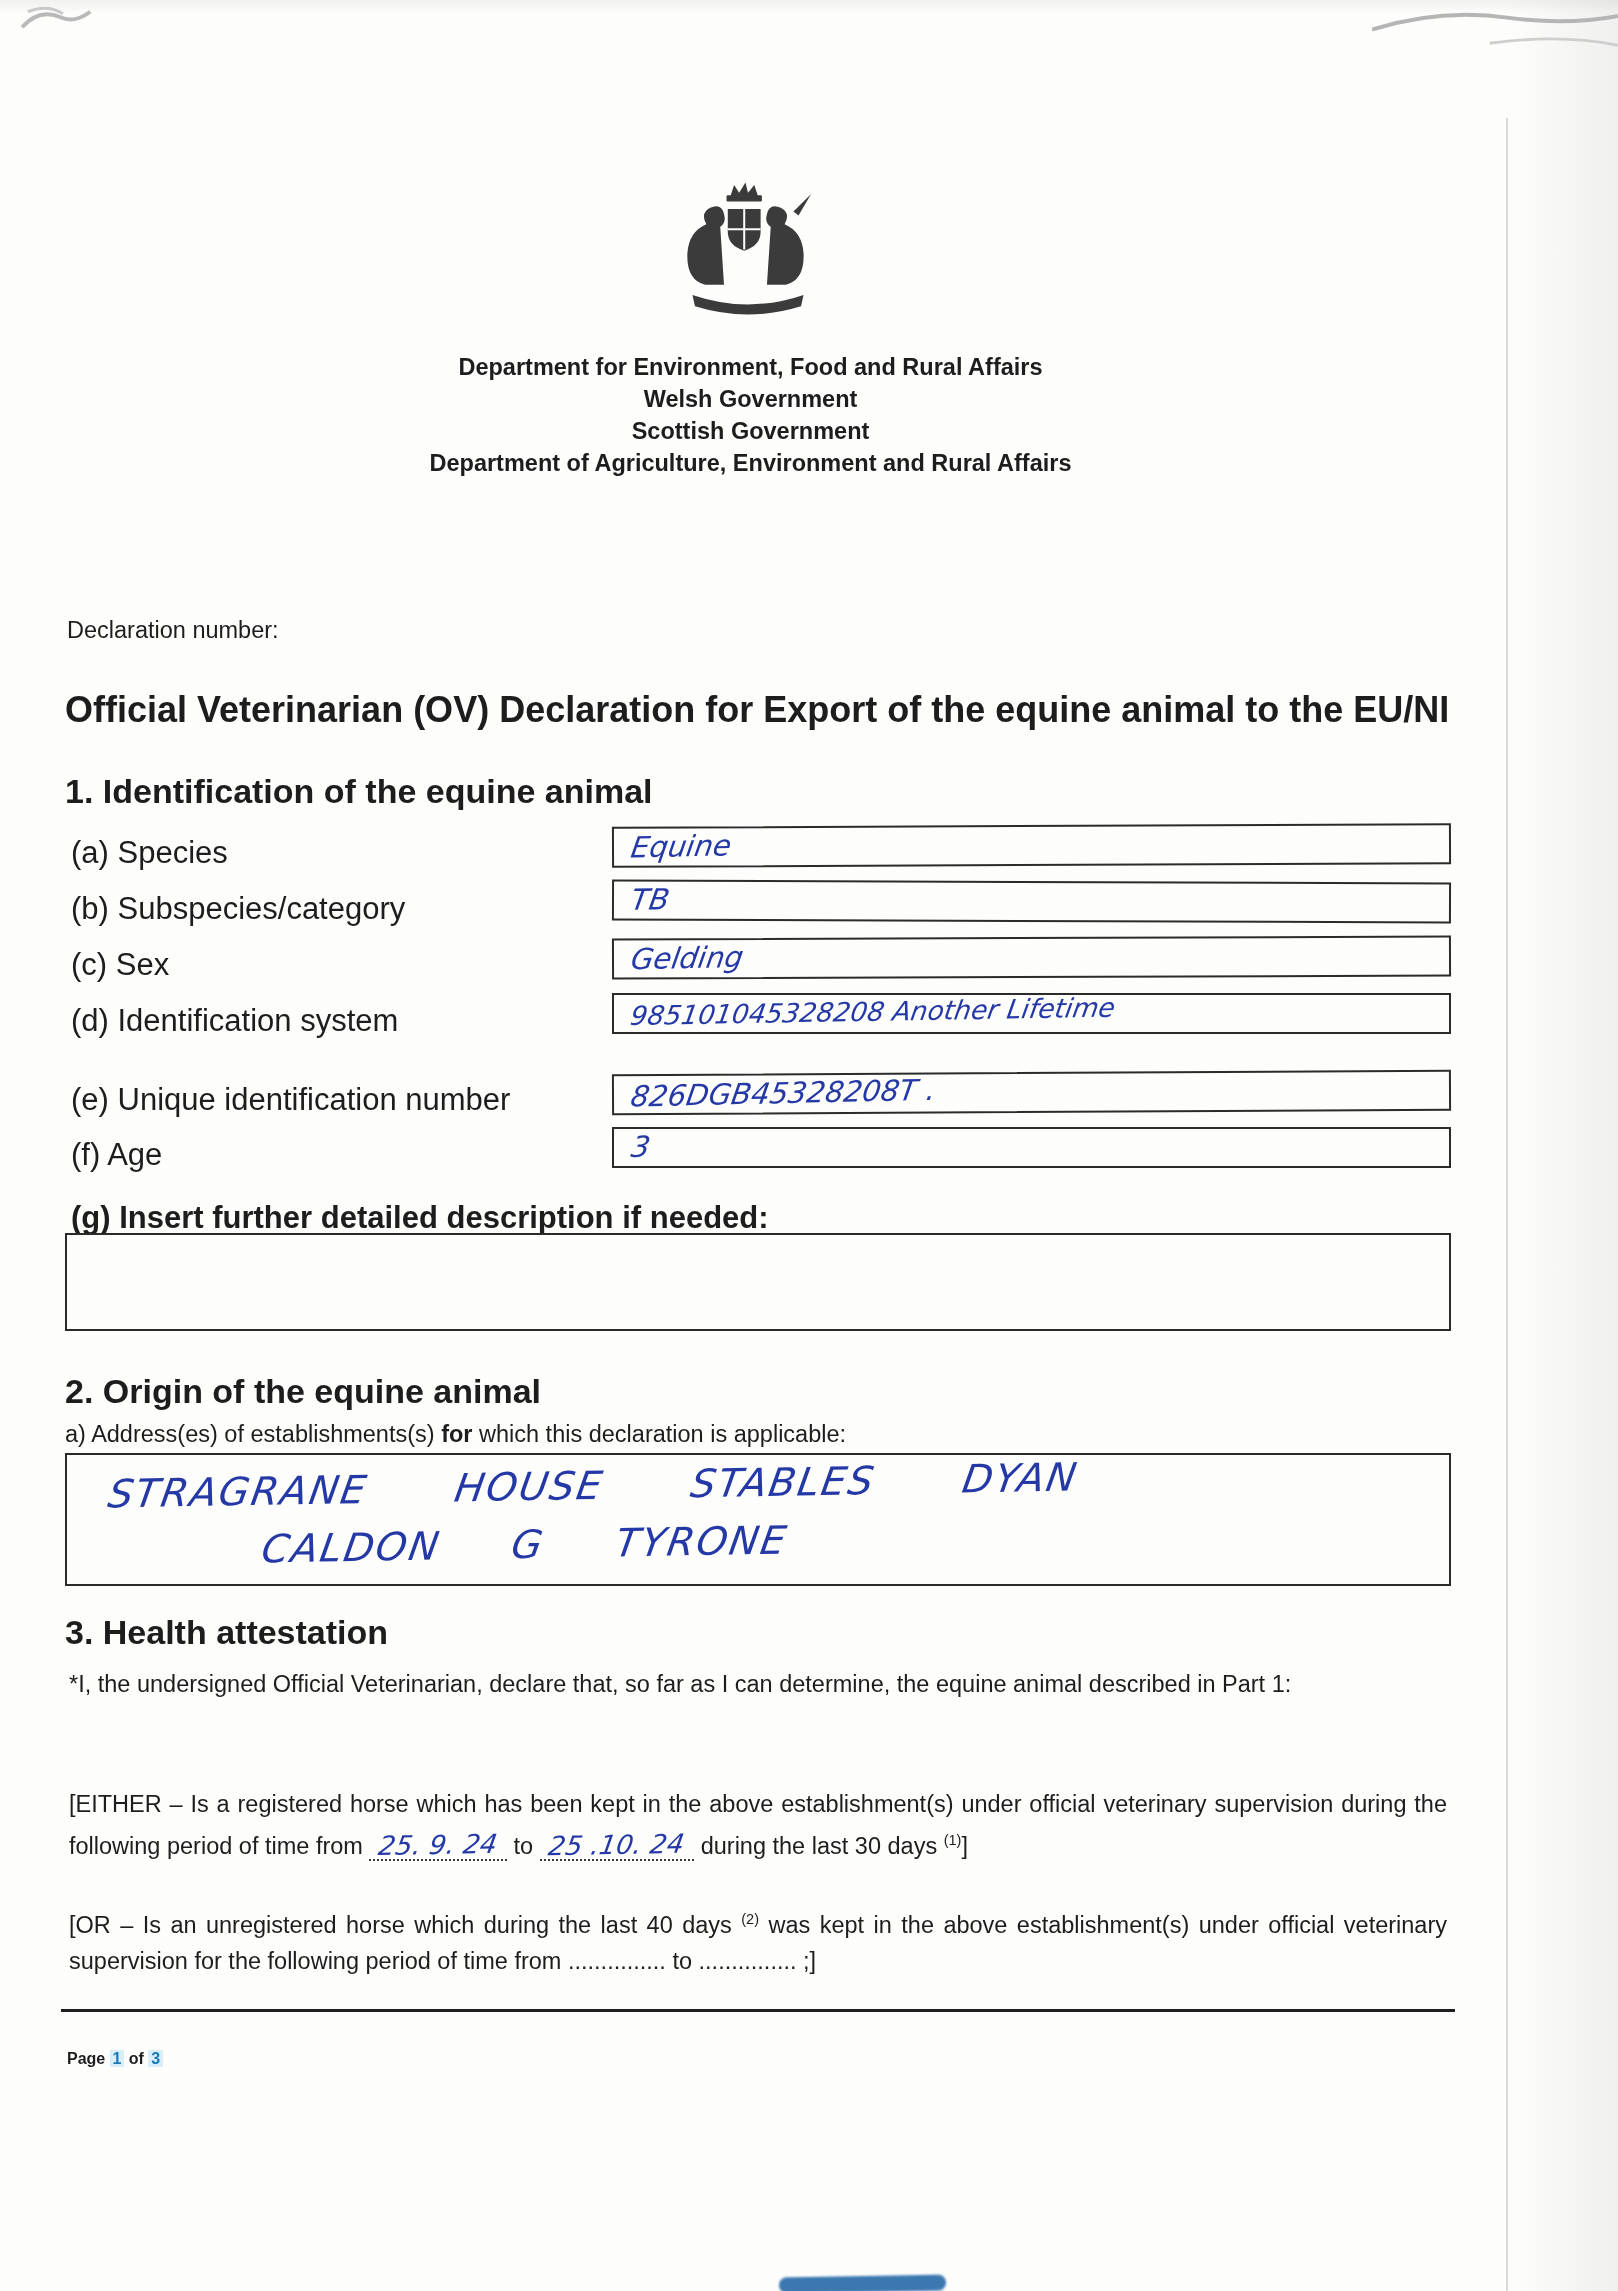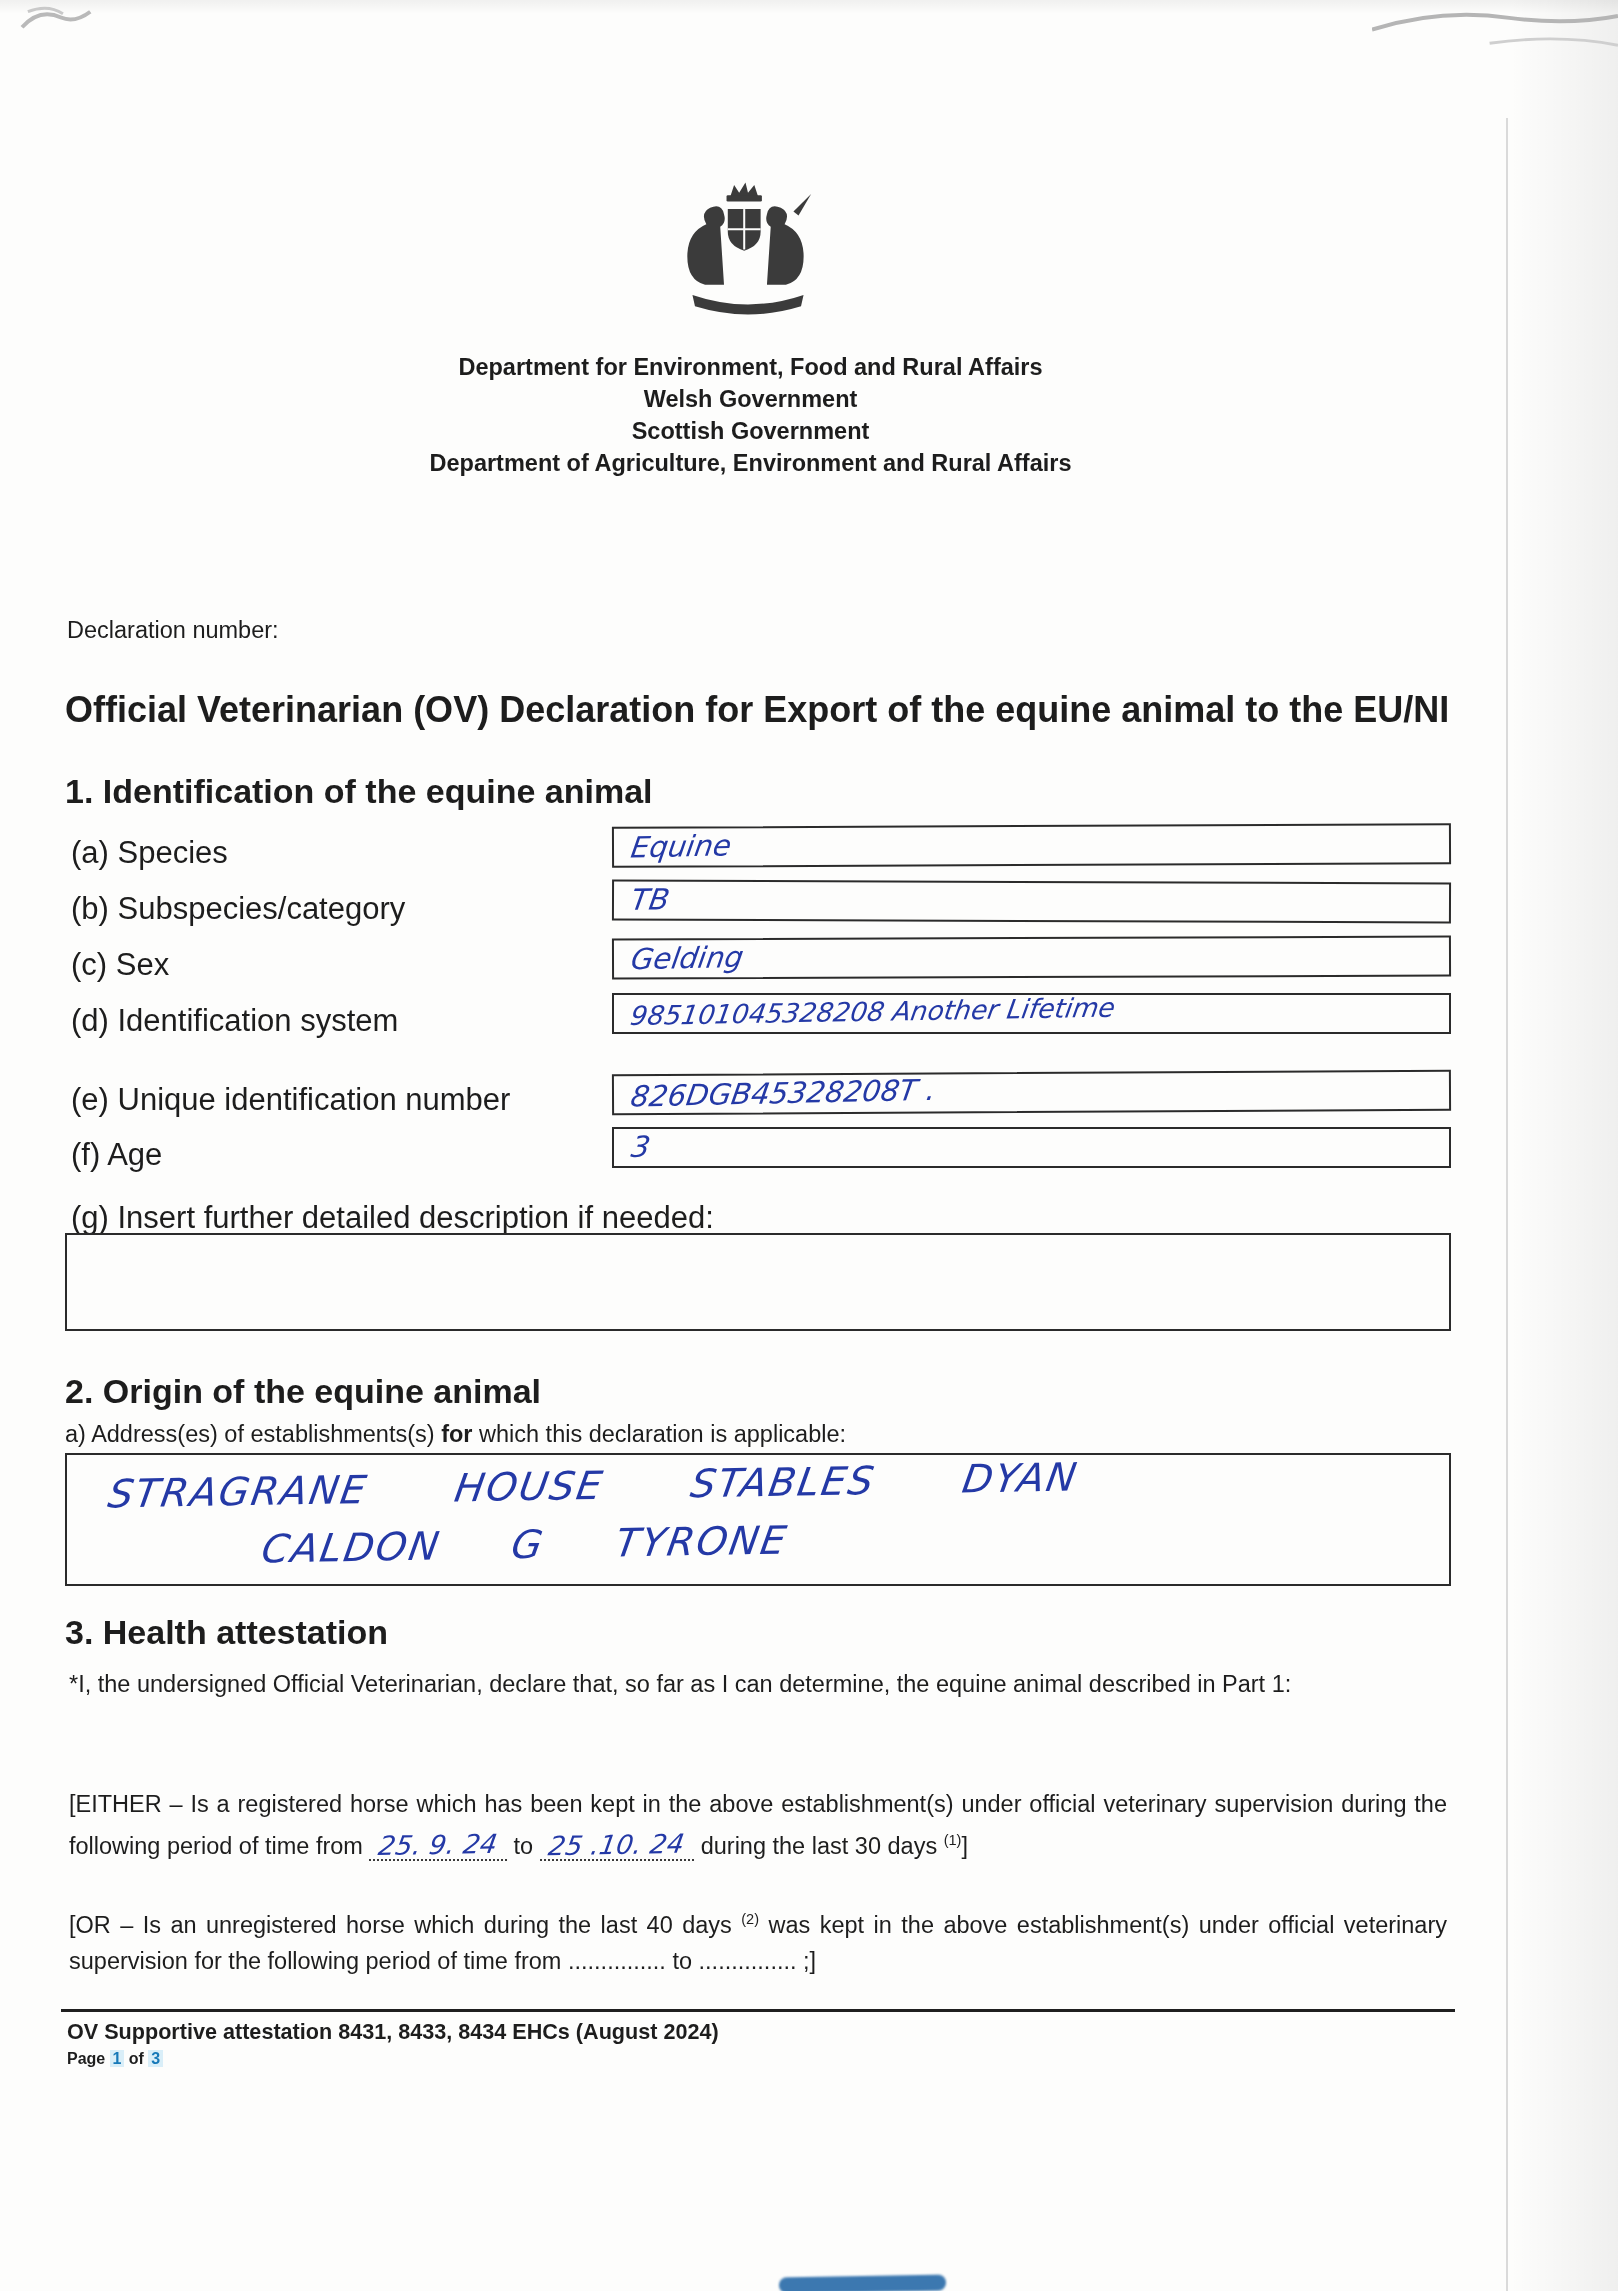--- a/index.html
+++ b/index.html
@@ -42,21 +42,21 @@
   .fb-c{top:937px;transform:rotate(-0.2deg);}
   .fb-d{top:993px;}
   .fb-e{top:1072px;transform:rotate(-0.3deg);}
   .fb-f{top:1127px;}
 
   .hand{font-family:"DejaVu Sans",sans-serif;font-style:italic;color:#2439a6;
     display:inline-block;transform:skewX(-10deg) rotate(-1deg);}
   .box-value{padding:1px 0 0 17.6px;font-size:29px;white-space:nowrap;}
   .box-value-sm{font-size:26.5px;}
 
-  .fl-g{top:1200px;}
+  .fl-g{top:1200px;font-weight:bold;}
   .g-box{position:absolute;top:1233px;left:65px;width:1386px;height:98px;
     border:2px solid #2b2b2b;box-sizing:border-box;}
 
   .appl{position:absolute;top:1421px;left:65px;width:1386px;margin:0;font-size:23.5px;}
 
   .addr-box{position:absolute;top:1453px;left:65px;width:1386px;height:133px;
     border:2px solid #2b2b2b;box-sizing:border-box;}
   .addr-line{position:absolute;font-size:39px;white-space:nowrap;}
   .addr1{top:7.8px;left:43px;word-spacing:73px;letter-spacing:2px;}
   .addr2{top:67px;left:196px;word-spacing:57px;letter-spacing:2px;}
@@ -191,21 +191,20 @@
     <span>[OR – Is an unregistered horse which during the last 40 days</span>
     <sup>(2)</sup>
     <span>was kept in the above establishment(s) under official veterinary supervision for the following period of time from</span>
     <span>...............</span>
     <span>to</span>
     <span>...............</span>
     <span>;]</span>
   </p>
 
   <div class="footer-rule"></div>
-  <div class="foot1">OV Supportive attestation 8431, 8433, 8434 EHCs (August 2024)</div>
   <div class="foot2">
     <span>Page</span>
     <span class="pgnum">1</span>
     <span>of</span>
     <span class="pgnum">3</span>
   </div>
 
 </div>
 
 

